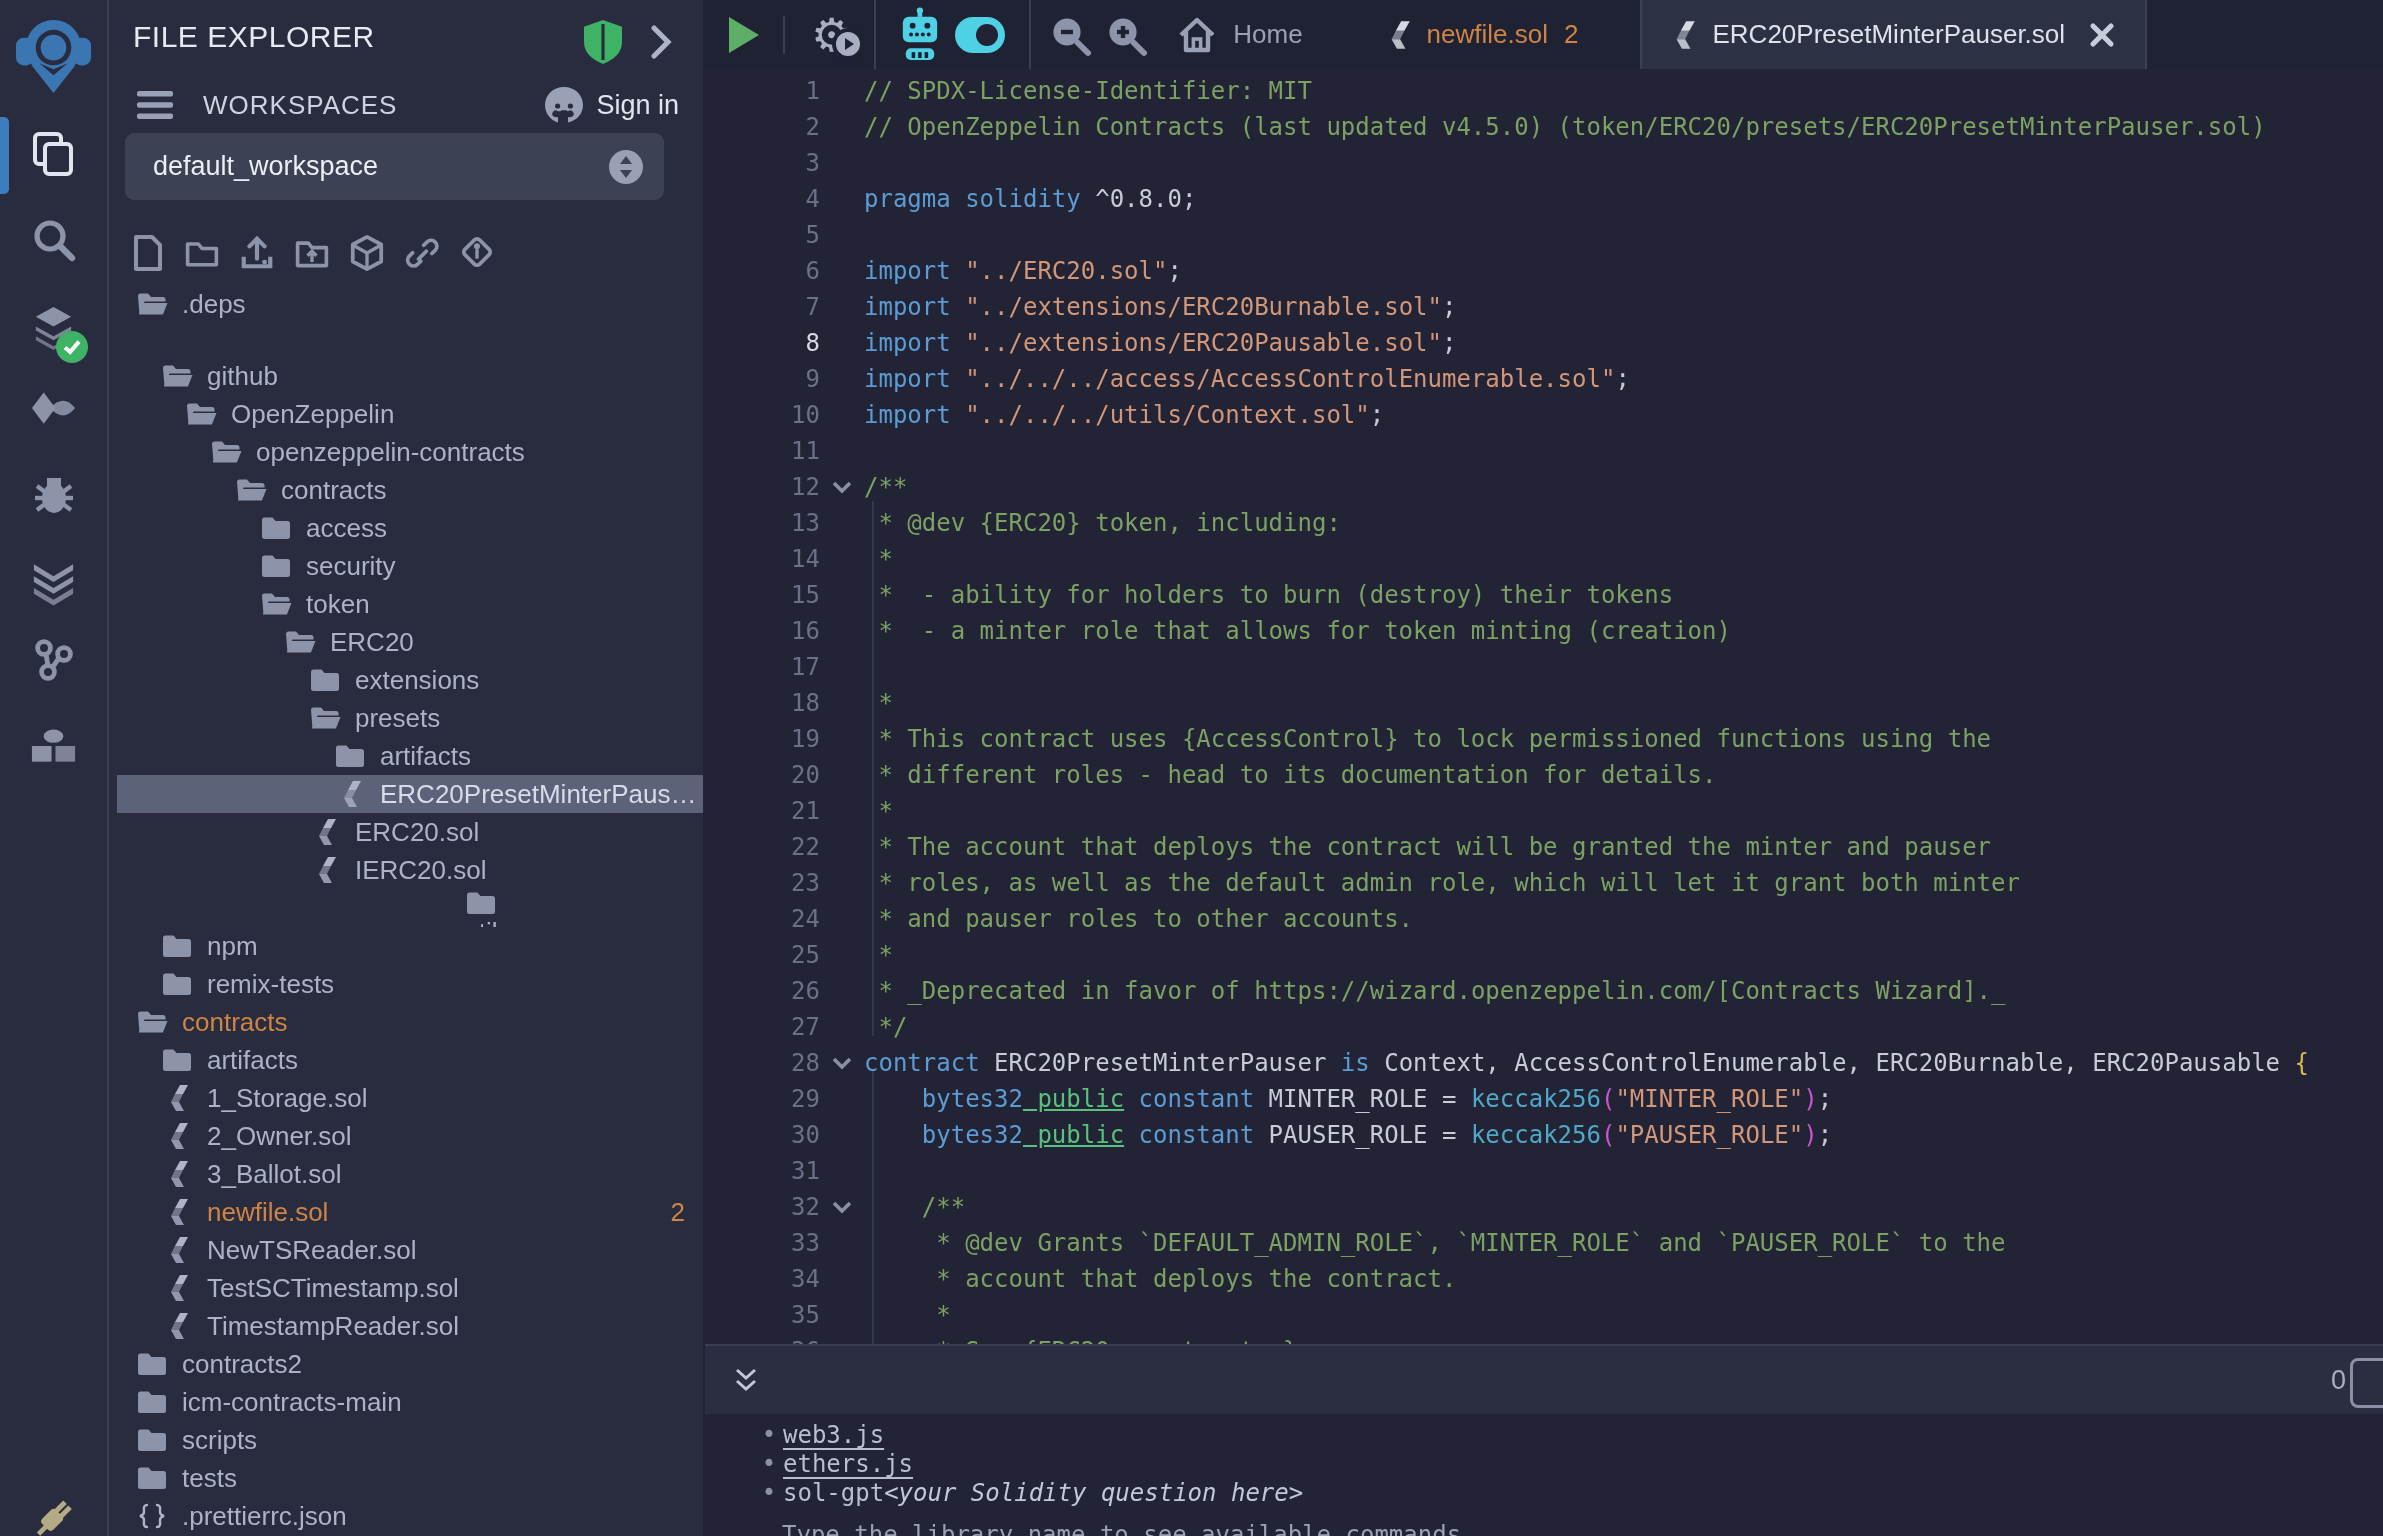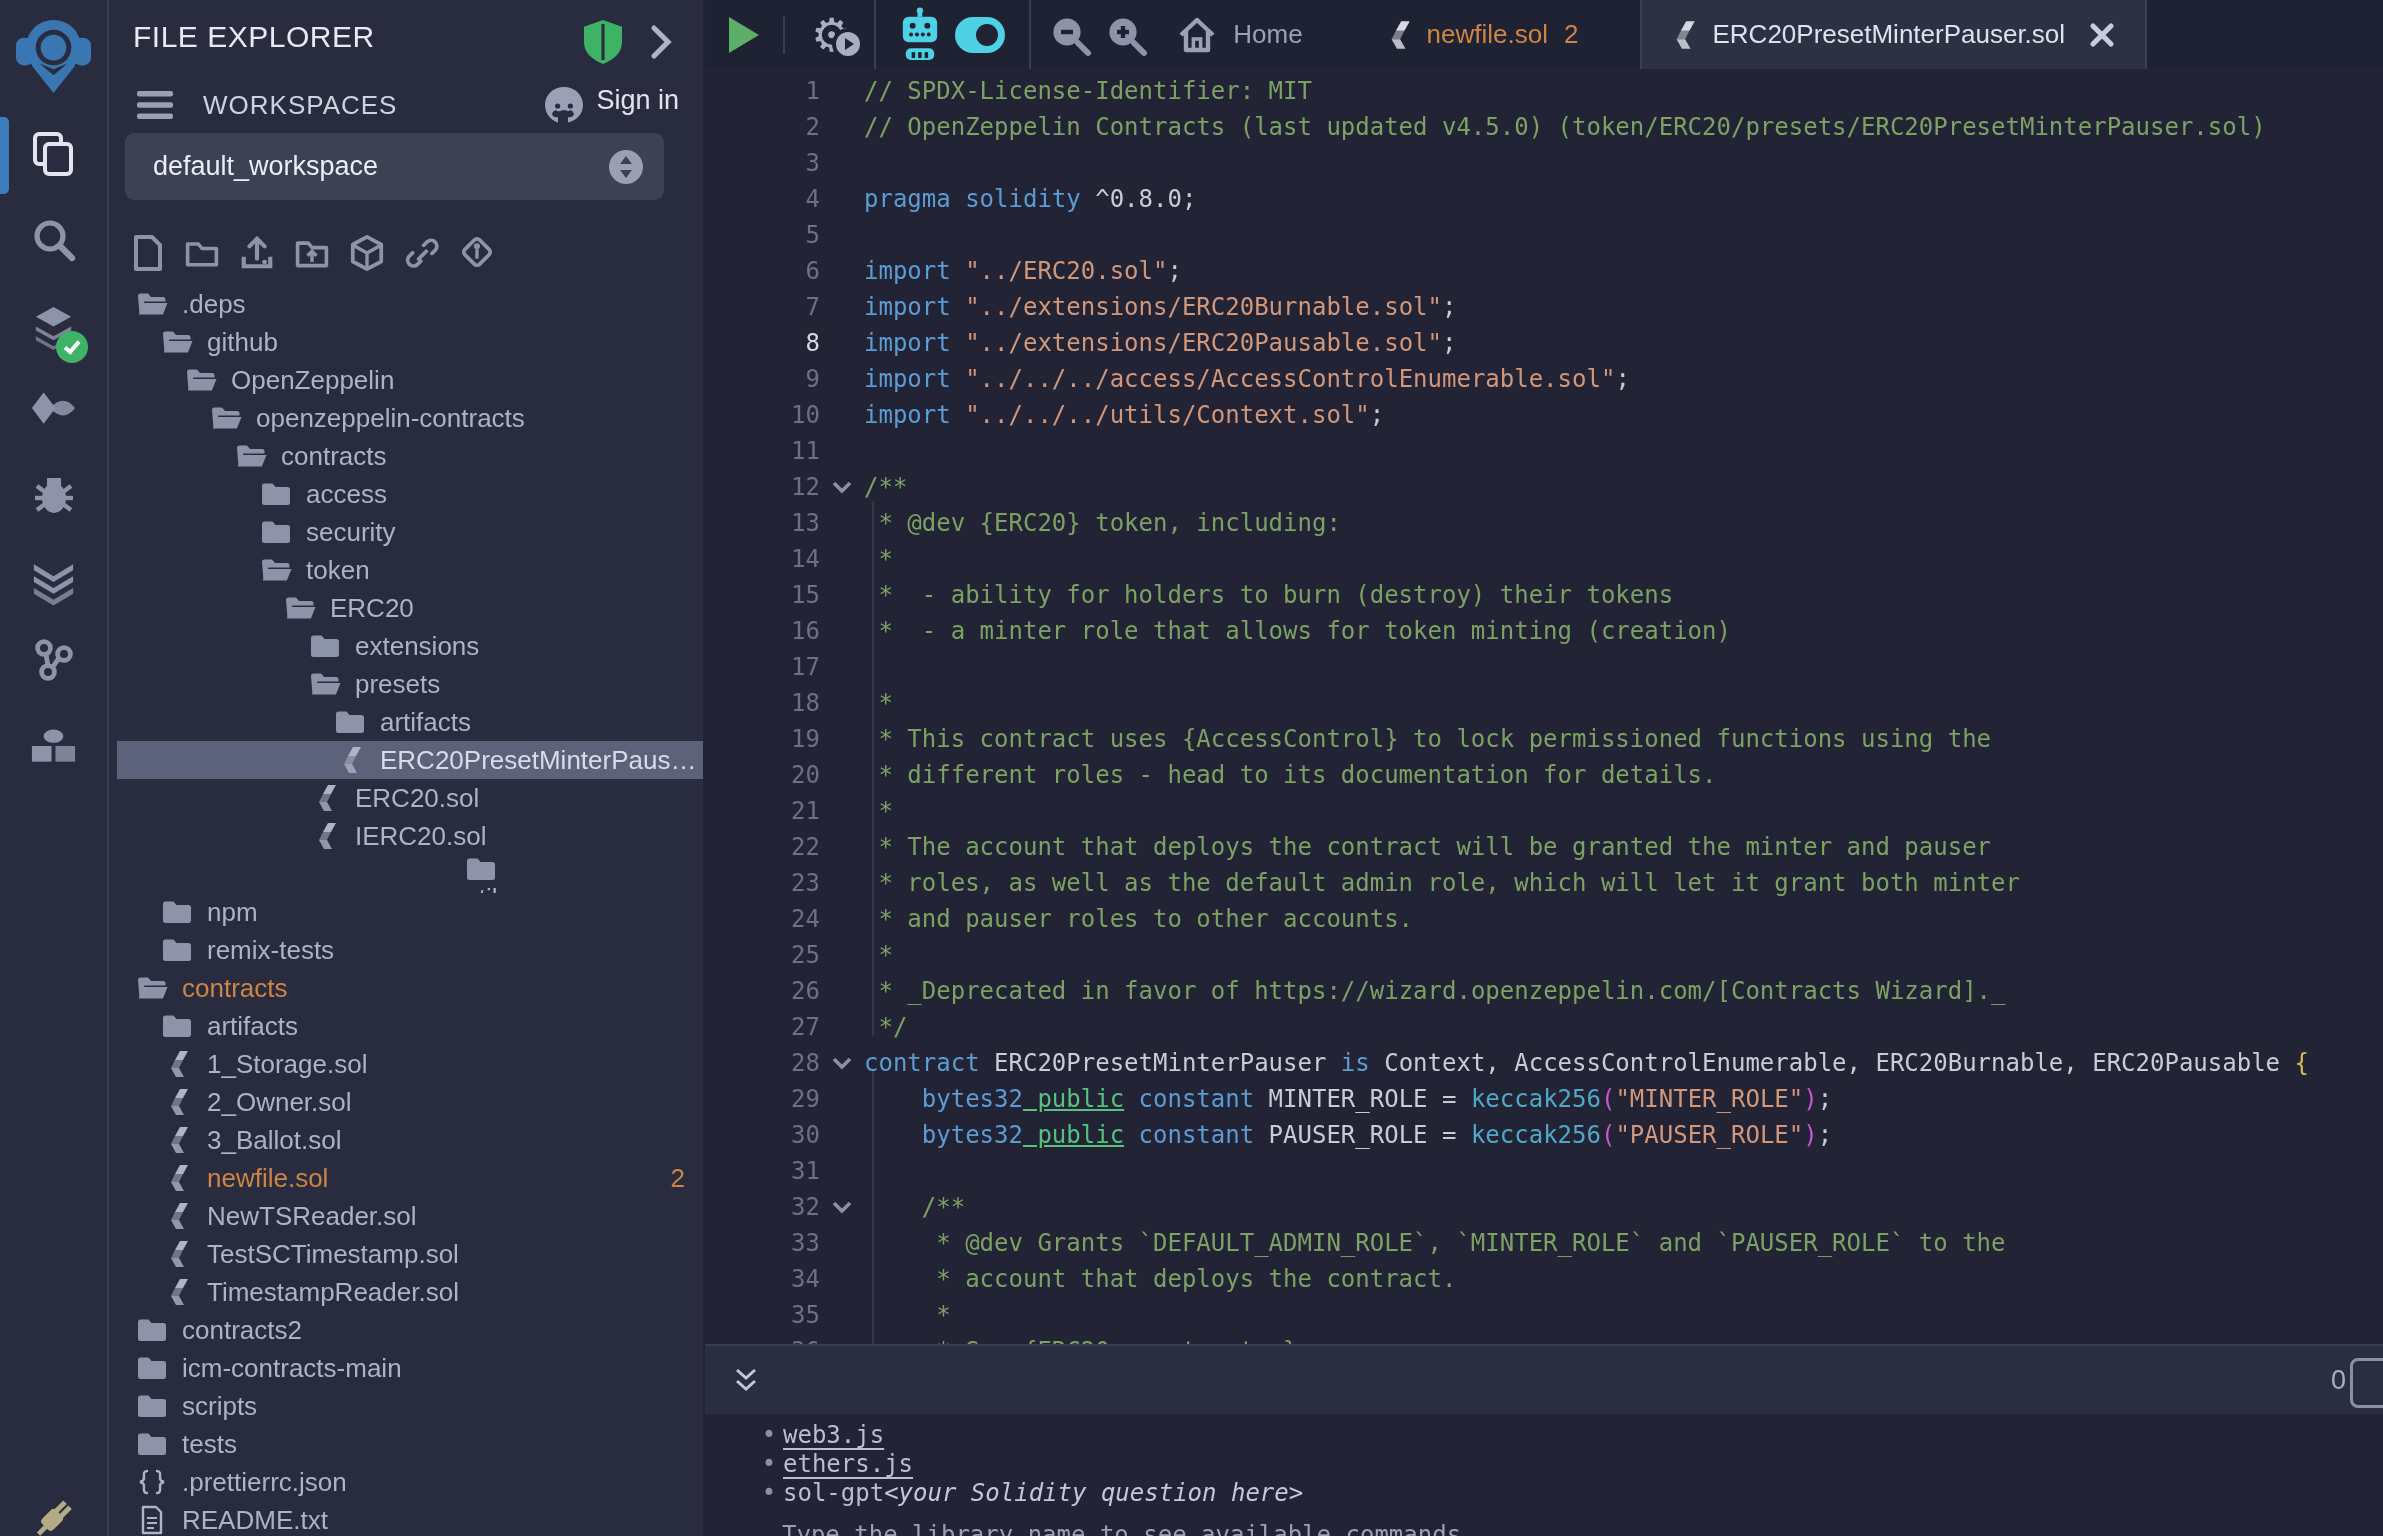--- a/index.html
+++ b/index.html
@@ -12,21 +12,21 @@
   .rail-ind{position:absolute;left:0;top:117px;width:9px;height:77px;background:#3d7dbd;
             border-radius:0 5px 5px 0;}
   
   #panel{position:absolute;left:109px;top:0;width:594px;height:1537px;background:#282c3e;}
   #panel-title{position:absolute;left:24px;top:20px;font-size:30px;letter-spacing:0.5px;
                color:#e8eaf3;font-weight:500;}
   #shield{position:absolute;left:473px;top:18px;}
   #panel-collapse{position:absolute;left:535px;top:20px;}
   #ws-row{position:absolute;left:24px;top:85px;width:546px;display:flex;align-items:center;}
   #ws-label{font-size:26px;color:#cdd2df;letter-spacing:1px;margin-left:26px;font-weight:500;}
-  #signin{margin-left:auto;display:flex;align-items:flex-start;gap:10px;}
+  #signin{margin-left:auto;display:flex;align-items:center;gap:10px;}
   #signin-label{font-size:27px;color:#e2e5ef;}
   #ws-select{position:absolute;left:16px;top:133px;width:539px;height:67px;background:#3c4154;
              border-radius:9px;display:flex;align-items:center;}
   #ws-name{font-size:27px;color:#eceef5;margin-left:28px;}
   #ws-arrows{margin-left:auto;margin-right:20px;}
   #ops-row{position:absolute;left:20px;top:230px;display:flex;gap:19px;align-items:center;}
   .op{width:36px;height:46px;display:flex;align-items:center;justify-content:center;}
   
   #tree{position:absolute;left:0;top:285px;width:594px;}
   .trow{height:38px;margin-left:8px;display:flex;align-items:center;font-size:26px;
@@ -284,21 +284,21 @@
     <div id="tree">
         <div class="trow" style="padding-left: 18px;">
           <span class="ticon">
             <svg width="32" height="28" viewBox="0 0 32 28">
               <path d="M2 6 a2.5 2.5 0 0 1 2.5 -2.5 h7.5 l3 3.5 h12 a2.5 2.5 0 0 1 2.5 2.5 v2 h-21 l-5 13 z" fill="#8d93a8"></path>
               <path d="M7.2 13 h24.3 l-4.6 11.5 h-24 z" fill="#8d93a8"></path>
             </svg>
           </span>
           <span class="tlabel">.deps</span>
         </div>
-        <div class="trow" style="padding-left: 43px;">
+        <div class="trow" style="padding-left: 43px; margin-top: 34px;">
           <span class="ticon">
             <svg width="32" height="28" viewBox="0 0 32 28">
               <path d="M2 6 a2.5 2.5 0 0 1 2.5 -2.5 h7.5 l3 3.5 h12 a2.5 2.5 0 0 1 2.5 2.5 v2 h-21 l-5 13 z" fill="#8d93a8"></path>
               <path d="M7.2 13 h24.3 l-4.6 11.5 h-24 z" fill="#8d93a8"></path>
             </svg>
           </span>
           <span class="tlabel">github</span>
         </div>
         <div class="trow" style="padding-left: 67px;">
           <span class="ticon">

